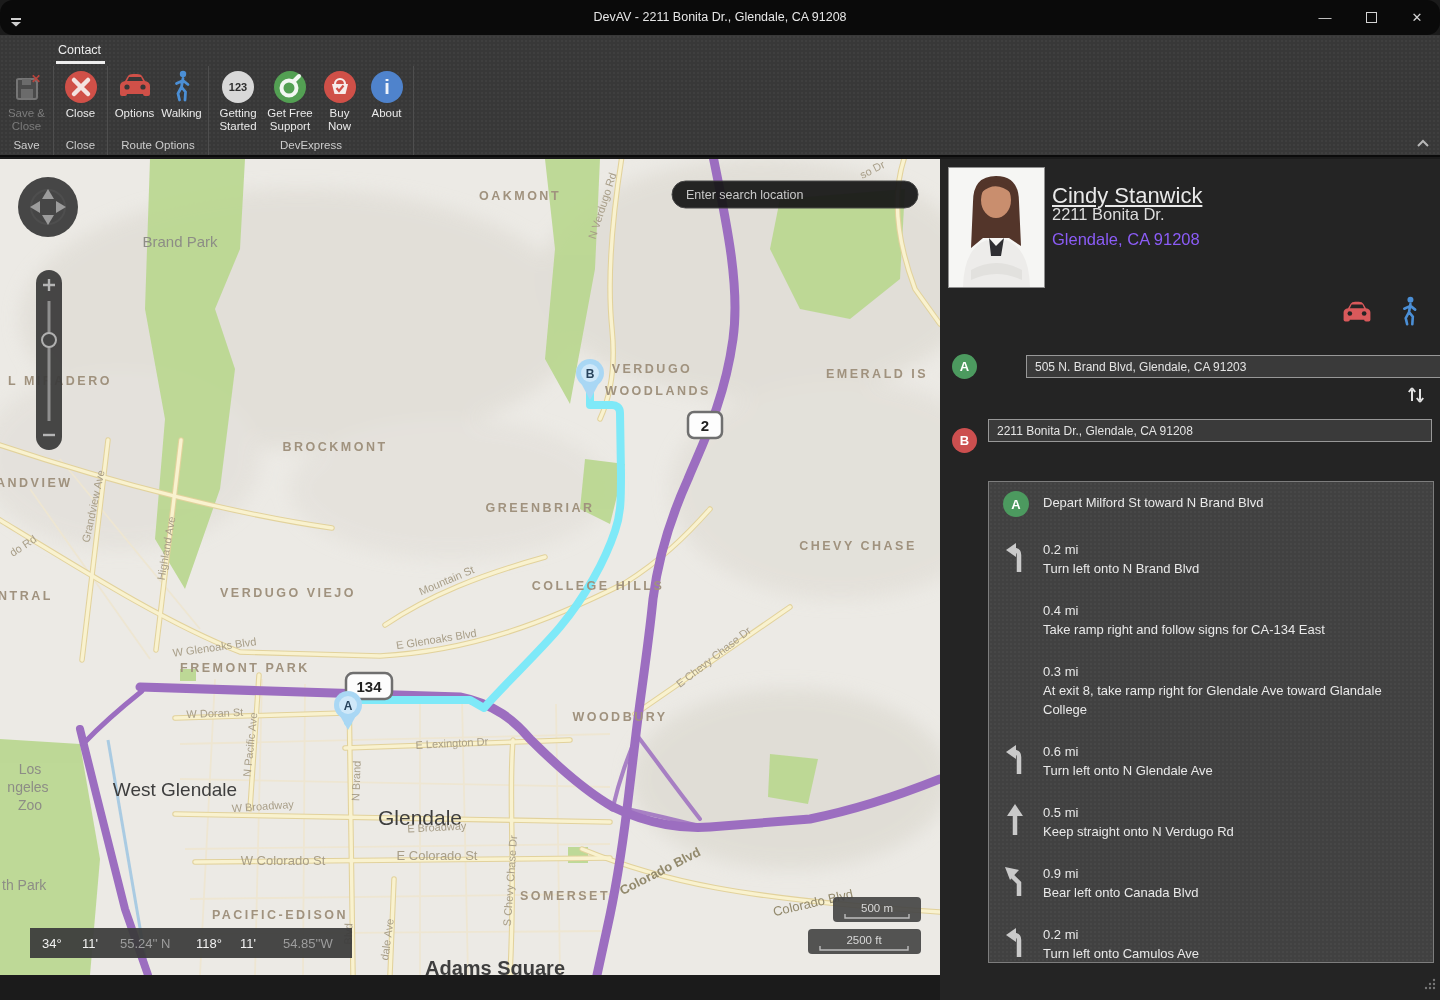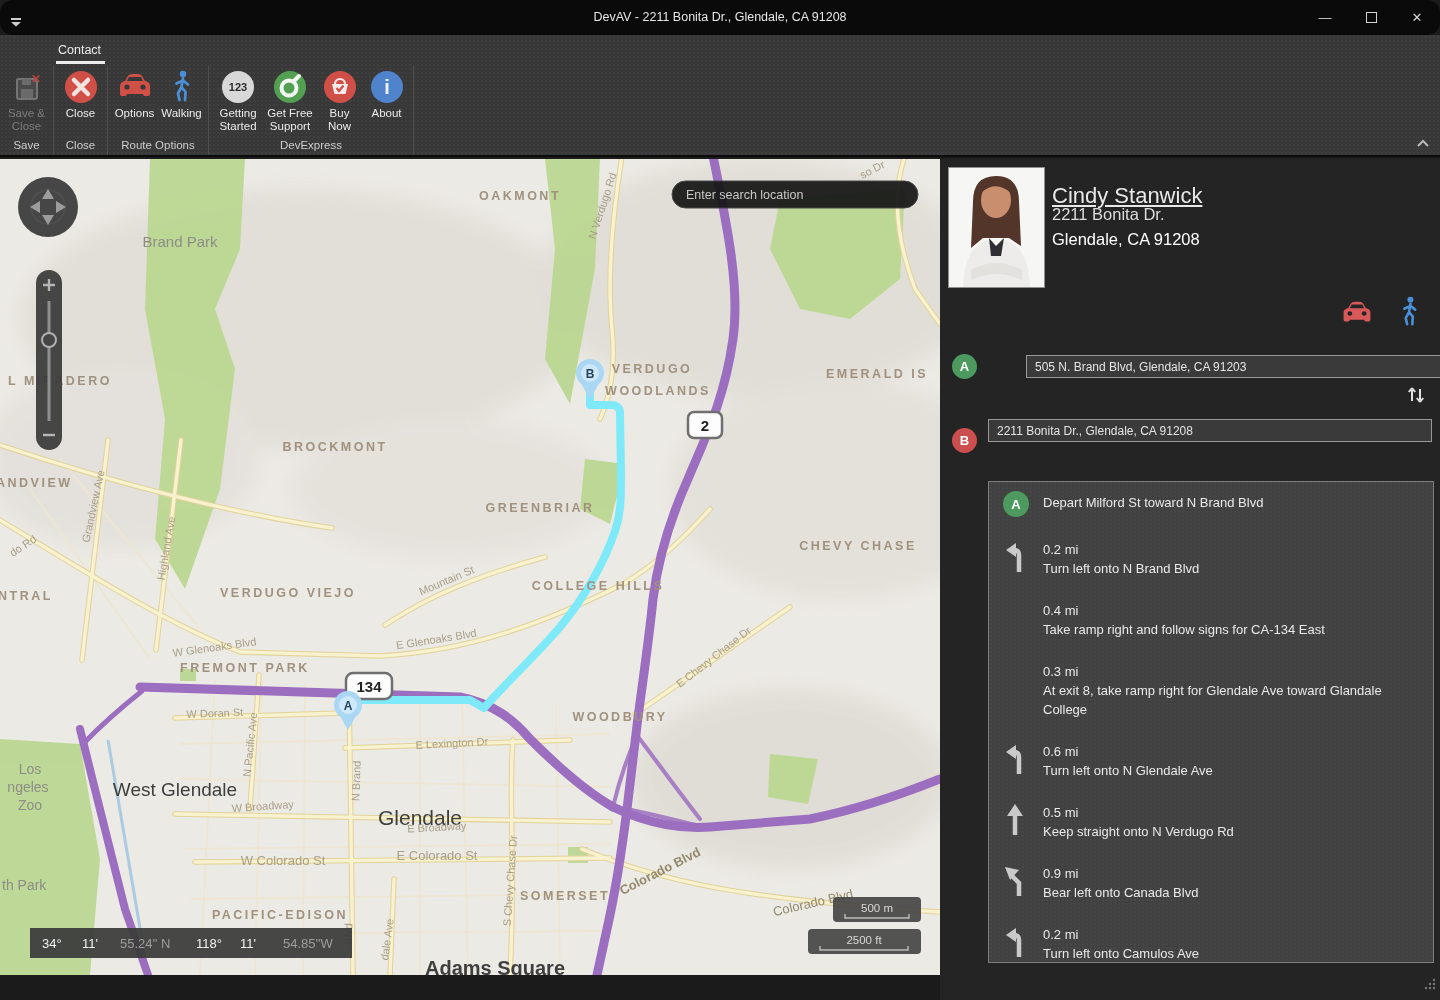--- a/index.html
+++ b/index.html
@@ -38,21 +38,21 @@
   
   .map-wrap { position:absolute; left:0; top:159px; width:940px; height:816px; background:#eceae5; }
   svg text { font-family:"Liberation Sans", sans-serif; }
 
   
   .panel { position:absolute; left:940px; top:159px; width:500px; height:841px; background:#242424; }
   .photo { position:absolute; left:8px; top:8px; width:97px; height:121px; background:#f4f4f2;
     border:1px solid #8f8f8f; }
   .cname { position:absolute; left:112px; top:24px; color:#e9e9e9; font-size:22px;text-decoration:underline; }
   .caddr1 { position:absolute; left:112px; top:46px; color:#dddddd; font-size:16.5px; }
-  .caddr2 { position:absolute; left:112px; top:71px; color:#ffffff; font-size:16.5px; }
+  .caddr2 { position:absolute; left:112px; top:71px; color:#8b5cf6; font-size:16.5px; }
   .mode-car { position:absolute; left:400px; top:141px; cursor:pointer; }
   .mode-walk { position:absolute; left:460px; top:137px; cursor:pointer; }
   .wp-badge { position:absolute; width:25px; height:25px; border-radius:50%; color:#fff;
     font-size:13px; font-weight:bold; display:flex; align-items:center; justify-content:center; }
   .badge-a { left:12px; top:195px; background:#4c9a5f; }
   .badge-b { left:12px; top:269px; background:#cc4f4f; }
   .wp-input { position:absolute; left:48px; width:444px; height:23px; background:#3a3a3a;
     border:1px solid #989898; color:#e4e4e4; font-size:12px; padding:0 8px;
     font-family:"Liberation Sans", sans-serif; }
   .in-a { top:196px;margin-left:38px; } .in-b { top:260px; }

